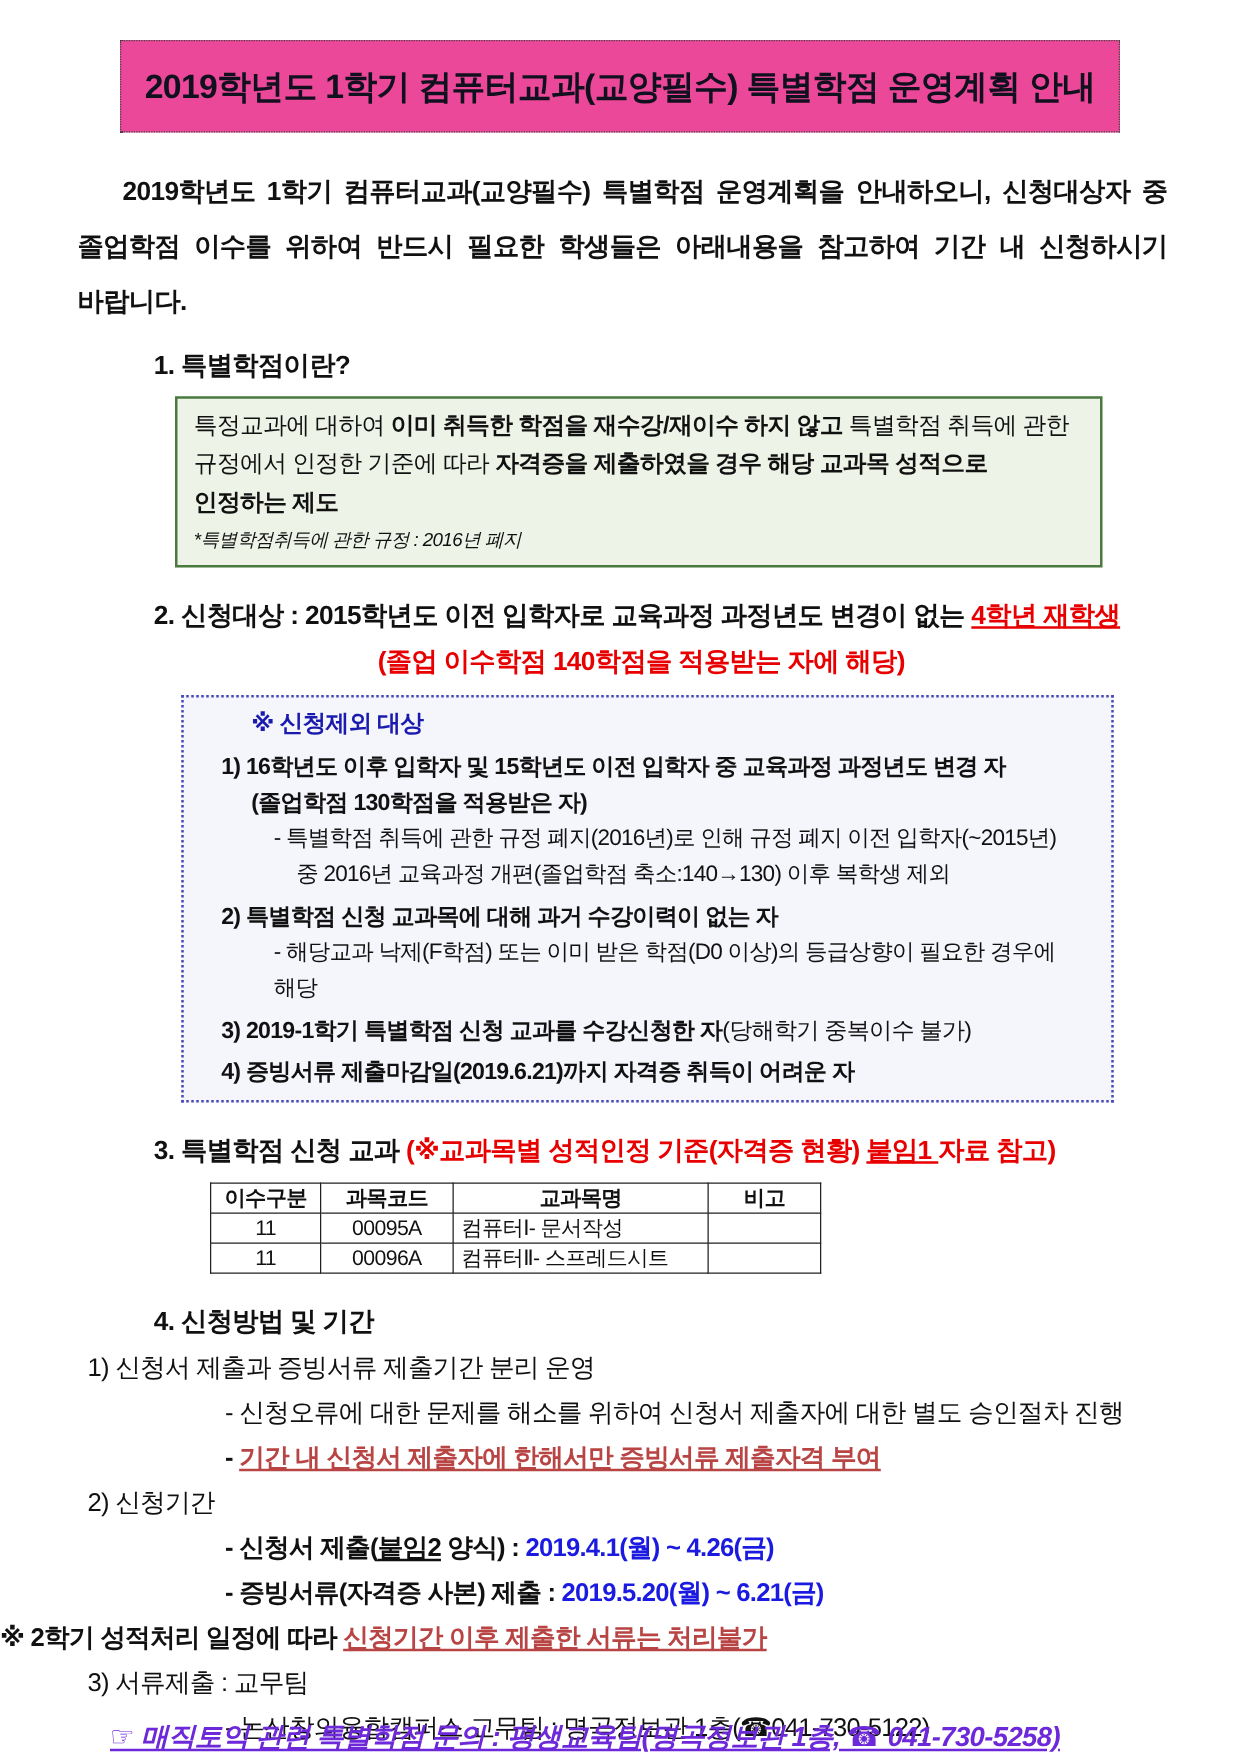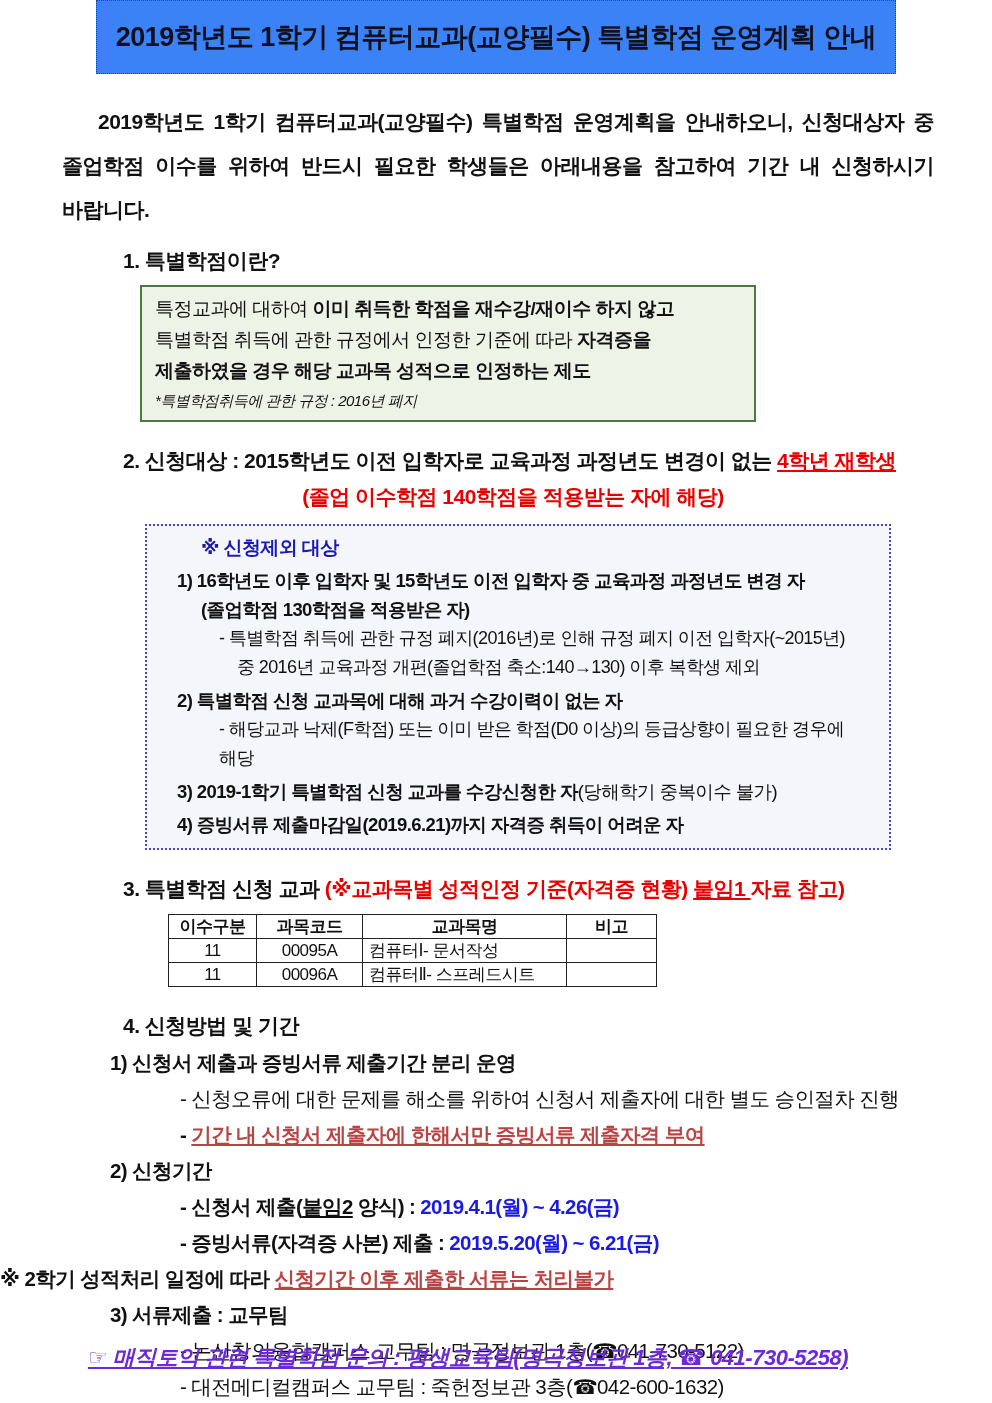--- a/index.html
+++ b/index.html
@@ -7,23 +7,23 @@
     width: 992px; height: 1403px;
     background: #ffffff;
     font-family: "Liberation Sans", "DejaVu Sans", sans-serif;
     color: #111111;
     overflow: hidden;
   }
   .page { width: 992px; height: 1403px; position: relative; }
 
   
   .title-box {
-    margin: 0 96px 0 96px;
+    margin: 32px 96px 0 96px;
     width: 800px; height: 74px;
-    background: #3b82f6;
+    background: #ec4899;
     border: 1px dotted #444444;
     display: flex; align-items: center; justify-content: center;
   }
   .title-box .title-text {
     font-size: 27px; font-weight: bold; color: #10101e;
     letter-spacing: -0.5px;
   }
 
   
   .intro {
@@ -38,21 +38,21 @@
     margin-left: 123px; font-size: 21px; font-weight: bold;
     letter-spacing: -0.5px; line-height: 25px;
   }
   .mt-s1 { margin-top: 16px; }
   .mt-s2 { margin-top: 26px; }
   .mt-s3 { margin-top: 26px; }
   .mt-s4 { margin-top: 26px; }
 
   
   .green-box {
-    margin: 12px 0 0 140px; width: 616px;
+    margin: 12px 0 0 140px; width: 742px;
     background: #eef3e7;
     border: 2px solid #4a7a40;
     padding: 6px 13px 5px 13px;
     font-size: 19px; line-height: 31px; letter-spacing: -0.5px;
     word-break: keep-all;
   }
   .green-box .bold { font-weight: bold; }
   .green-box .note {
     font-style: italic; font-size: 15px; line-height: 28px; margin-top: 1px;
   }
@@ -94,21 +94,21 @@
   }
   .course-table th { font-weight: bold; text-align: center; background: #ffffff; }
   .course-table td { text-align: center; }
   .course-table td.left { text-align: left; margin-top: 20px; }
   .col-gubun { width: 88px; } .col-code { width: 106px; }
   .col-name { width: 204px; } .col-note { width: 90px; }
 
   
   .s4-line { font-size: 20.5px; line-height: 23px; margin-bottom: 13px;
              letter-spacing: -0.6px; }
-  .lv1 { margin-left: 110px; font-weight: bold; }
+  .lv1 { margin-left: 70px; font-weight: normal; }
   .lv2 { margin-left: 180px; }
   .lv2b { }
   .bold { font-weight: bold; }
   .normal { font-weight: normal; }
   .darkred-ul { color: #b84444; font-weight: bold; text-decoration: underline; }
   .blue-b { color: #1a1ae0; font-weight: bold; }
   .black-u { text-decoration: underline; }
 
   
   .footer-line {

